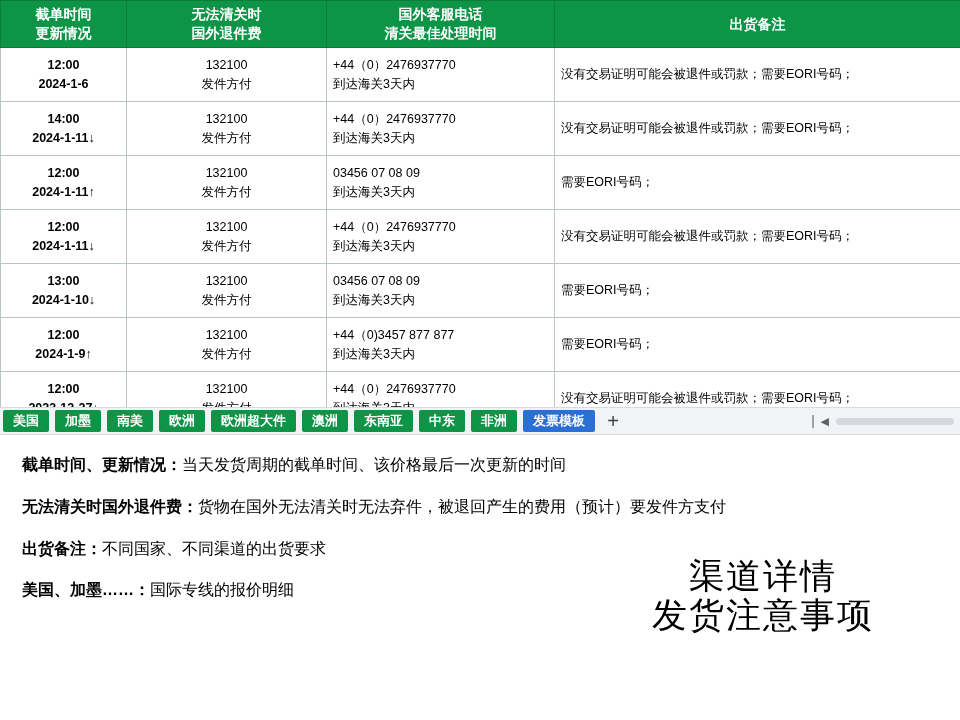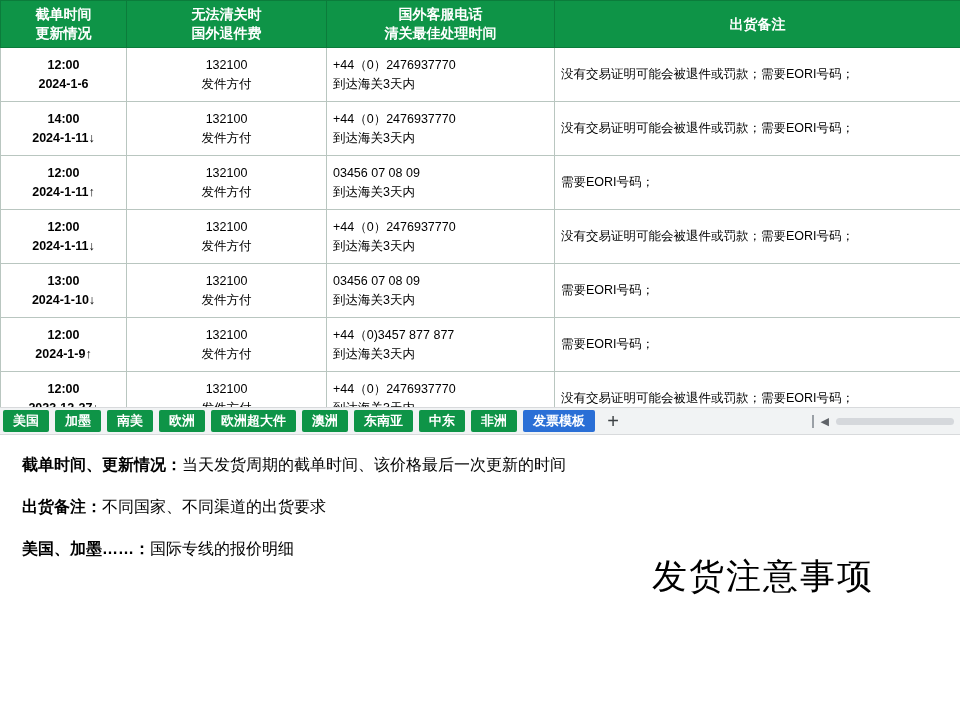--- a/index.html
+++ b/index.html
@@ -303,24 +303,28 @@
       <span class="arrow">◀</span>
       <span class="scroll-track"></span>
     </div>
   </div>
 
   <div class="legend">
     <div class="legend-row">
       <span class="legend-term">截单时间、更新情况：</span><span class="legend-desc">当天发货周期的截单时间、该价格最后一次更新的时间</span>
     </div>
     <div class="legend-row">
+      <span class="legend-term">无法清关时国外退件费：</span><span class="legend-desc">货物在国外无法清关时无法弃件，被退回产生的费用（预计）要发件方支付</span>
+    </div>
+    <div class="legend-row">
       <span class="legend-term">出货备注：</span><span class="legend-desc">不同国家、不同渠道的出货要求</span>
     </div>
     <div class="legend-row">
       <span class="legend-term">美国、加墨……：</span><span class="legend-desc">国际专线的报价明细</span>
     </div>
 
     <div class="handwrite">
+      <div class="hw1">渠道详情</div>
       <div class="hw2">发货注意事项</div>
     </div>
   </div>
 
 </div>
 
 </body></html>

